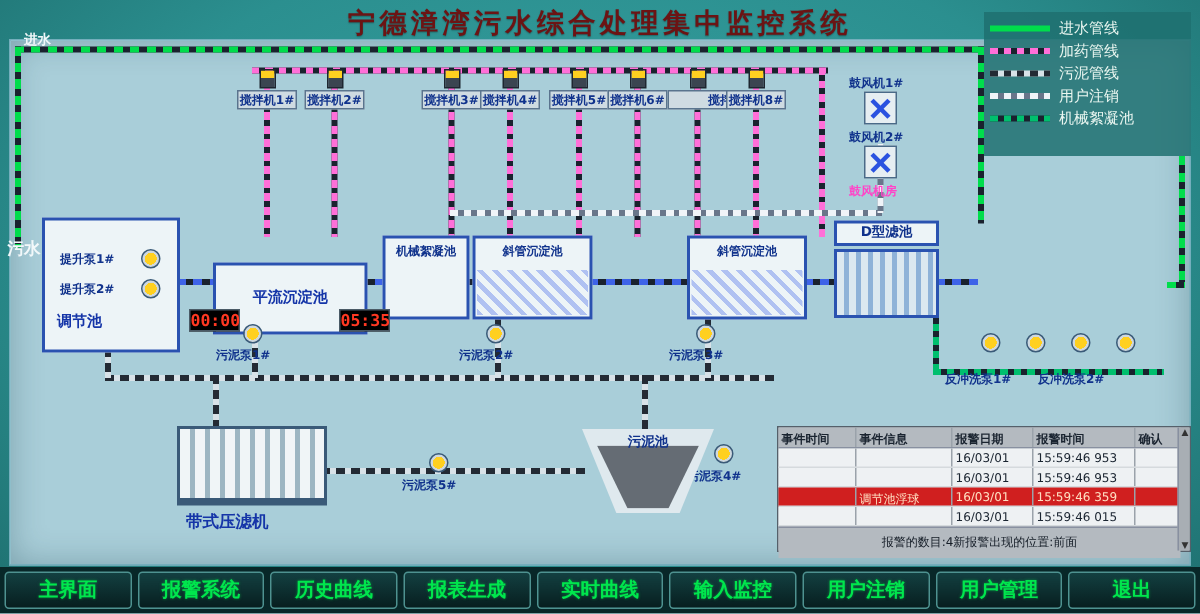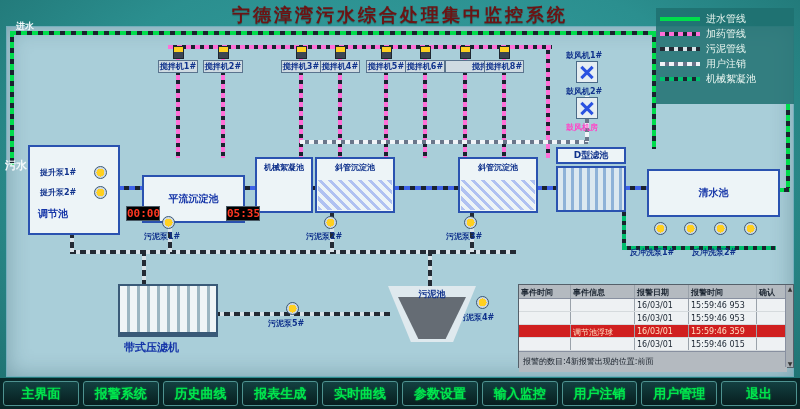--- a/index.html
+++ b/index.html
@@ -54,21 +54,21 @@
   .sludge-outer{width:88px;height:56px;background:#dfe9ee;clip-path:polygon(0 0,100% 0,74% 100%,26% 100%);}
   .sludge-inner{background:#656c74;clip-path:polygon(0 0,100% 0,70% 100%,30% 100%);}
   
   .atable{left:518px;top:284px;width:276px;height:84px;background:#c9cfd4;border:1px solid #55606a;font-size:8px;}
   .at-head{position:absolute;left:0;top:0;width:268px;height:14px;display:flex;background:#b4bac0;border-bottom:1px solid #8890a0;font-weight:bold;}
   .at-cell{height:100%;border-right:1px solid #9aa2aa;padding:2px 2px 0 2px;overflow:hidden;white-space:nowrap;color:#1a2430;}
   .w0{width:52px;}.w1{width:64px;}.w2{width:54px;}.w3{width:68px;}.w4{width:30px;}
   .at-row{position:absolute;left:0;width:268px;height:13px;display:flex;background:#eef1f3;border-bottom:1px solid #d5dadd;}
   .at-row.alarm{background:#d01f1f;}
   .at-row.alarm .at-cell{color:#ffdfc2;}
-  .at-foot{position:absolute;left:0;top:66px;width:268px;height:21px;background:#b4bac0;border-top:1px solid #8890a0;color:#141c26;padding:4px 4px 0 4px;display:flex;justify-content:flex-start;}
+  .at-foot{position:absolute;left:0;top:66px;width:268px;height:21px;background:#b4bac0;border-top:1px solid #8890a0;color:#141c26;padding:4px 4px 0 4px;display:flex;justify-content:center;}
   .at-scroll{position:absolute;right:0;top:0;width:8px;height:82px;background:#a8aeb4;border-left:1px solid #8890a0;font-size:6px;color:#333;}
   .at-scroll .up{position:absolute;top:0;left:0;width:8px;text-align:center;}
   .at-scroll .dn{position:absolute;bottom:0;left:0;width:8px;text-align:center;}
   
   .nav{left:0;top:378px;width:800px;height:31px;background:#082728;display:flex;gap:4px;padding:3px;}
   .nav-btn{flex:1;background:linear-gradient(180deg,#134041,#071e1f);border:1px solid #4e9290;border-radius:3px;color:#00e64d;font-size:13px;font-weight:bold;text-align:center;line-height:23px;cursor:pointer;text-shadow:0 0 2px rgba(0,230,77,.5);}
 </style>
 </head>
 <body>
 
@@ -161,23 +161,20 @@
   <div class="abs tank" style="left:458px;top:157px;width:80px;height:56px;text-align:center;">
     <div class="slabel" style="margin-top:3px;">斜管沉淀池</div>
     <div class="hatch"></div>
   </div>
 
   <div class="abs tank" style="left:556px;top:147px;width:70px;height:17px;text-align:center;">
     <div class="slabel" style="line-height:13px;font-size:9px;">D型滤池</div>
   </div>
   <div class="abs dbody" style="left:556px;top:166px;width:70px;height:46px;"></div>
 
-  <div class="abs tank" style="left:647px;top:169px;width:133px;height:48px;text-align:center;">
-    <div class="tlabel" style="line-height:44px;">清水池</div>
-  </div>
 
   <div class="abs timer" style="left:126px;top:206px;">00:00</div>
   <div class="abs timer" style="left:226px;top:206px;">05:35</div>
 
   <div class="abs pump" style="left:162px;top:216px;"></div>
   <div class="abs slabel" style="left:144px;top:231px;">污泥泵1#</div>
   <div class="abs pump" style="left:324px;top:216px;"></div>
   <div class="abs slabel" style="left:306px;top:231px;">污泥泵2#</div>
   <div class="abs pump" style="left:464px;top:216px;"></div>
   <div class="abs slabel" style="left:446px;top:231px;">污泥泵3#</div>
@@ -272,20 +269,19 @@
   </div>
 
   <div class="abs title">宁德漳湾污水综合处理集中监控系统</div>
 
   <div class="abs nav">
     <div class="nav-btn">主界面</div>
     <div class="nav-btn">报警系统</div>
     <div class="nav-btn">历史曲线</div>
     <div class="nav-btn">报表生成</div>
     <div class="nav-btn">实时曲线</div>
-    <div class="nav-btn">参数设置</div>
     <div class="nav-btn">输入监控</div>
     <div class="nav-btn">用户注销</div>
     <div class="nav-btn">用户管理</div>
     <div class="nav-btn">退出</div>
   </div>
 
 </div>
 
 </body></html>

